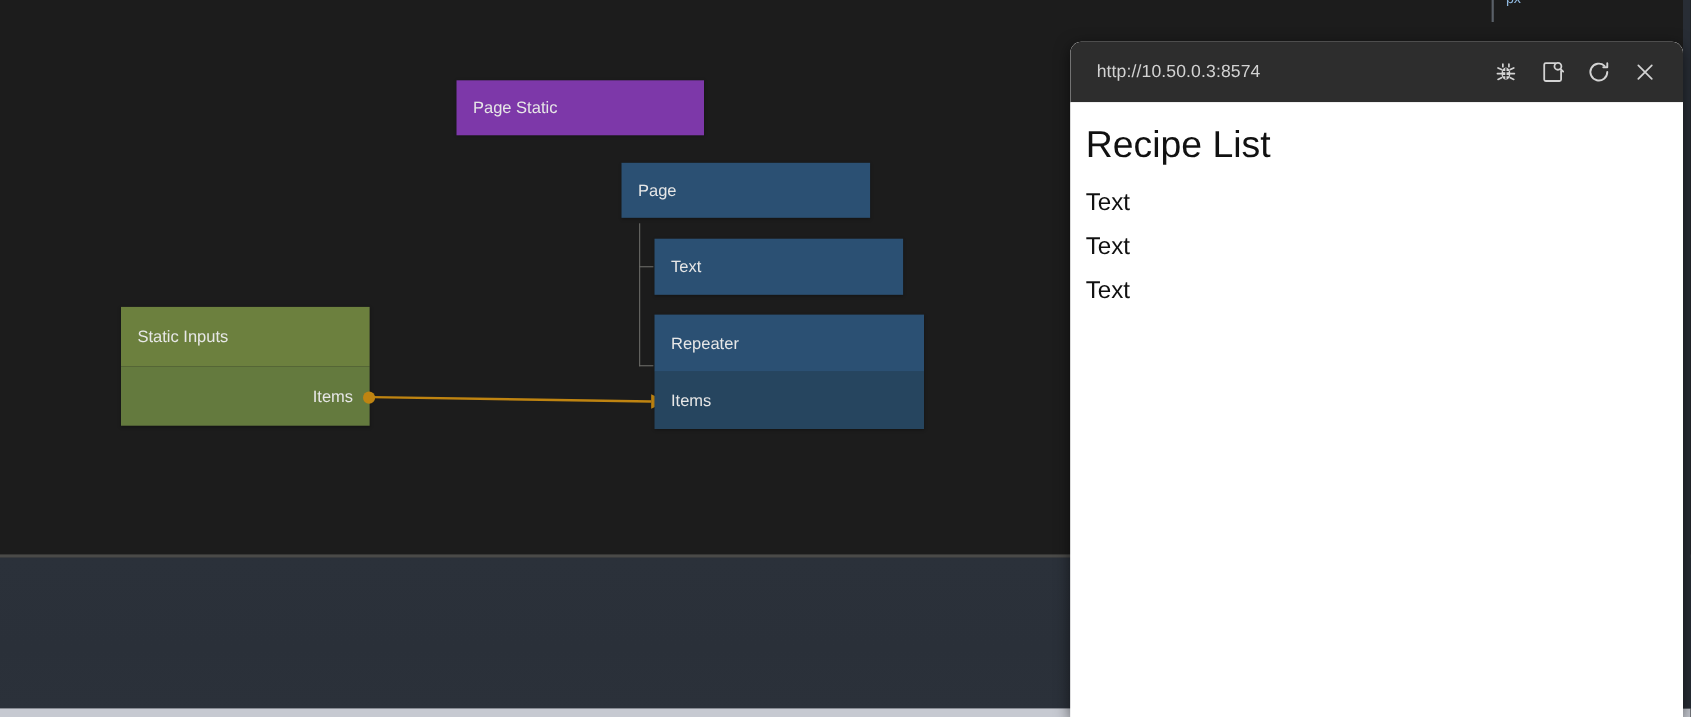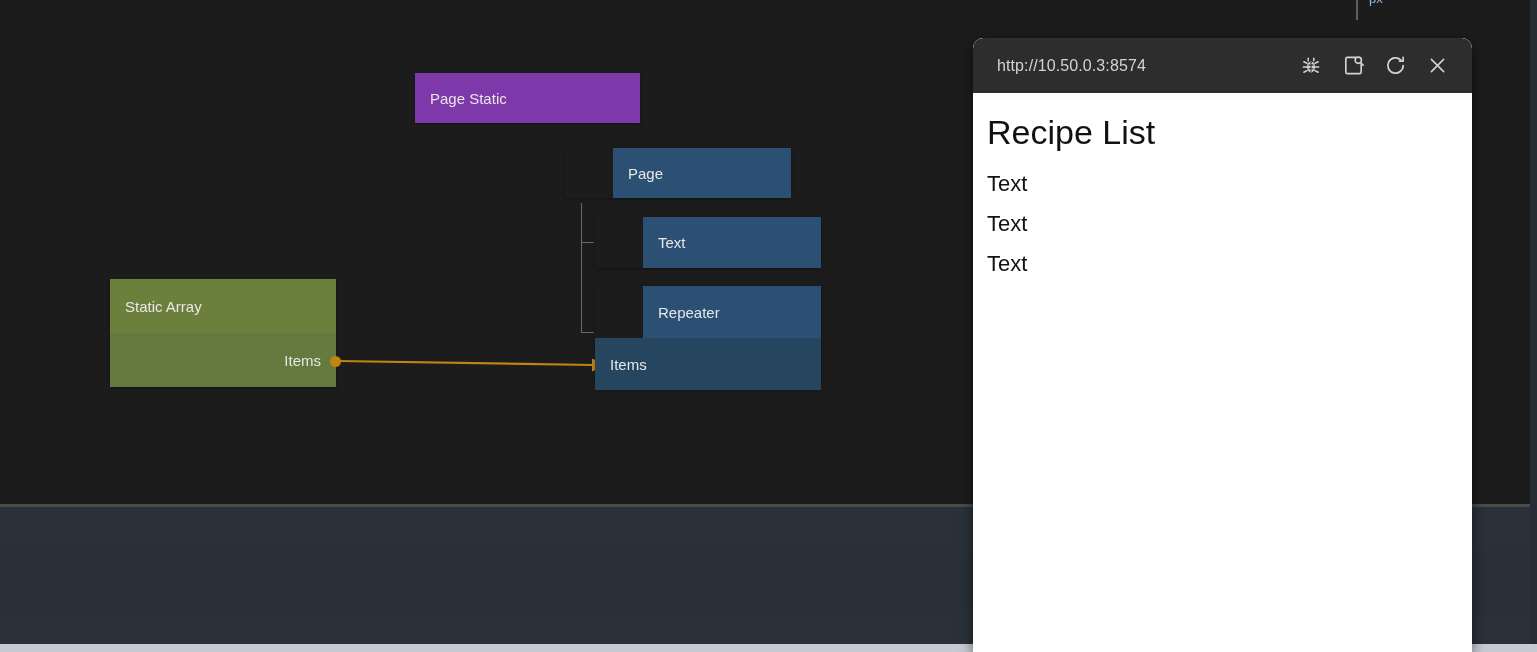--- a/index.html
+++ b/index.html
@@ -84,28 +84,28 @@
     text-align: right;
   }
   .node .row.out { justify-content: flex-end; padding-right: 15px; }
   .node .row.in  { justify-content: flex-start; padding-left: 15px; }
 
   
   #node-page-inputs { left: 415px; top: 73px; width: 225px; height: 50px; background: #7d38a9; }
   #node-page-inputs .hdr { height: 50px; }
 
   
-  .node-blue .hdr { background: #2b5073; margin-left: 48px; }
+  .node-blue .hdr { background: #2b5073; }
   .node-blue .row { background: #26455f; }
 
   #node-page      { left: 565px; top: 148px; width: 226px; height: 50px; }
   #node-page .hdr { height: 50px; }
   #node-text      { left: 595px; top: 217px; width: 226px; height: 51px; }
   #node-text .hdr { height: 51px; }
-  #node-repeater  { left: 595px; top: 286px; width: 226px; height: 104px; }
+  #node-repeater  { left: 595px; top: 286px; width: 245px; height: 104px; }
   #node-repeater .hdr { height: 52px; }
   #node-repeater .row { height: 52px; }
 
   
   #node-static-array { left: 110px; top: 279px; width: 226px; height: 108px; }
   #node-static-array .hdr { background: #6c803e; height: 54px; }
   #node-static-array .row { background: #647a3e; height: 54px; }
 
   
   .tree-line {
@@ -123,21 +123,21 @@
     position: absolute;
     left: 0; top: 0;
     width: 1537px; height: 506px;
     pointer-events: none;
   }
 
   
   .preview-window {
     position: absolute;
     left: 973px; top: 38px;
-    width: 499px; height: 614px;
+    width: 557px; height: 614px;
     background: #ffffff;
     border-radius: 10px 10px 0 0;
     box-shadow: 0 3px 14px rgba(0,0,0,0.55);
     overflow: hidden;
   }
   .preview-titlebar {
     height: 55px;
     background: #2d2d2d;
     display: flex;
     align-items: center;
@@ -211,21 +211,21 @@
     </div>
 
     <div class="node node-blue" id="node-repeater">
       <div class="hdr">Repeater</div>
       <div class="row in">
         <span>Items</span>
       </div>
     </div>
 
     <div class="node" id="node-static-array">
-      <div class="hdr">Static Array</div>
+      <div class="hdr">Static Inputs</div>
       <div class="row out">
         <span>Items</span>
       </div>
     </div>
 
     <div class="port-dot" style="left:330px; top:356px;"></div>
   </div>
 
   <div class="canvas-divider"></div>
   <div class="bottom-panel"></div>

